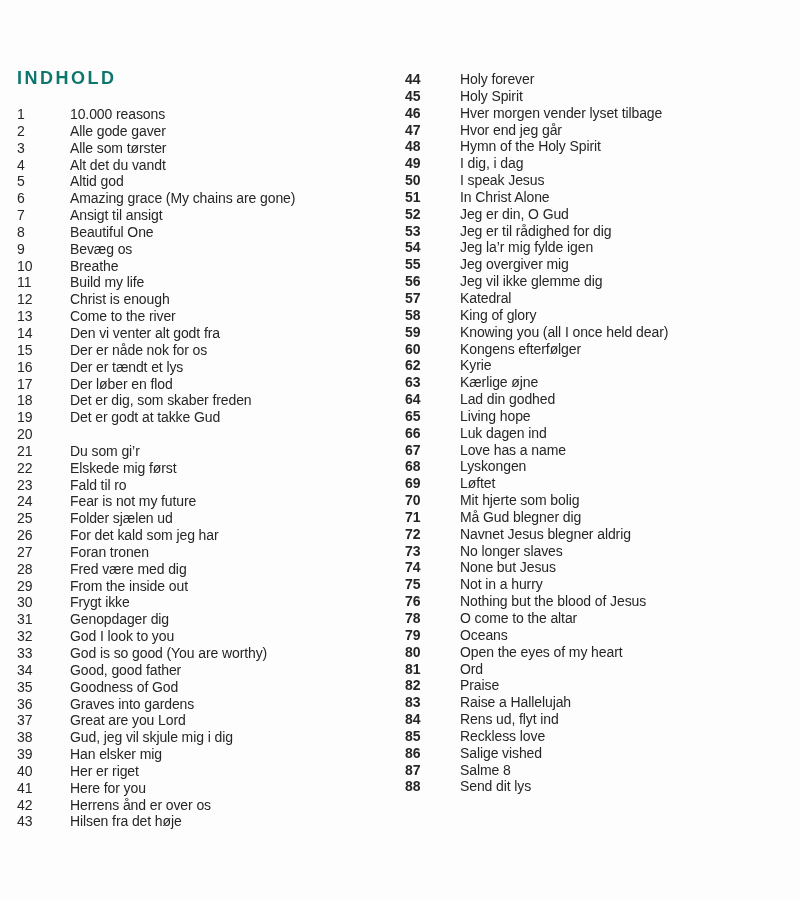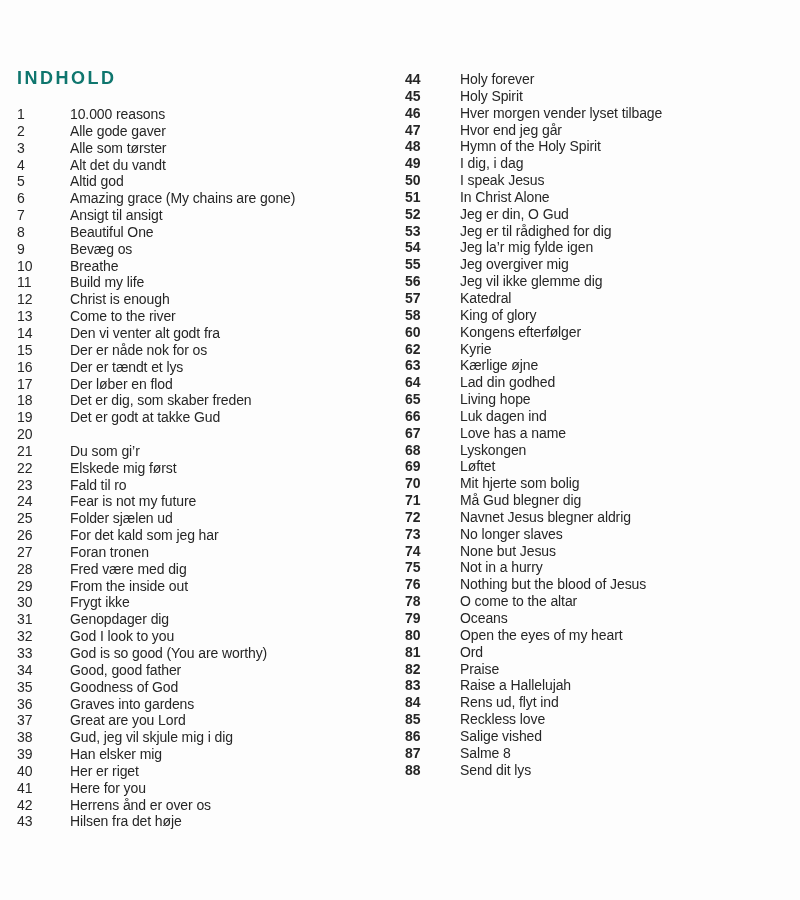--- a/index.html
+++ b/index.html
@@ -279,20 +279,24 @@
       </div>
       <div class="toc-row">
         <span class="song-num">57</span>
         <span class="song-title">Katedral</span>
       </div>
       <div class="toc-row">
         <span class="song-num">58</span>
         <span class="song-title">King of glory</span>
       </div>
       <div class="toc-row">
+        <span class="song-num">59</span>
+        <span class="song-title">Knowing you (all I once held dear)</span>
+      </div>
+      <div class="toc-row">
         <span class="song-num">60</span>
         <span class="song-title">Kongens efterfølger</span>
       </div>
       <div class="toc-row">
         <span class="song-num">62</span>
         <span class="song-title">Kyrie</span>
       </div>
       <div class="toc-row">
         <span class="song-num">63</span>
         <span class="song-title">Kærlige øjne</span>

